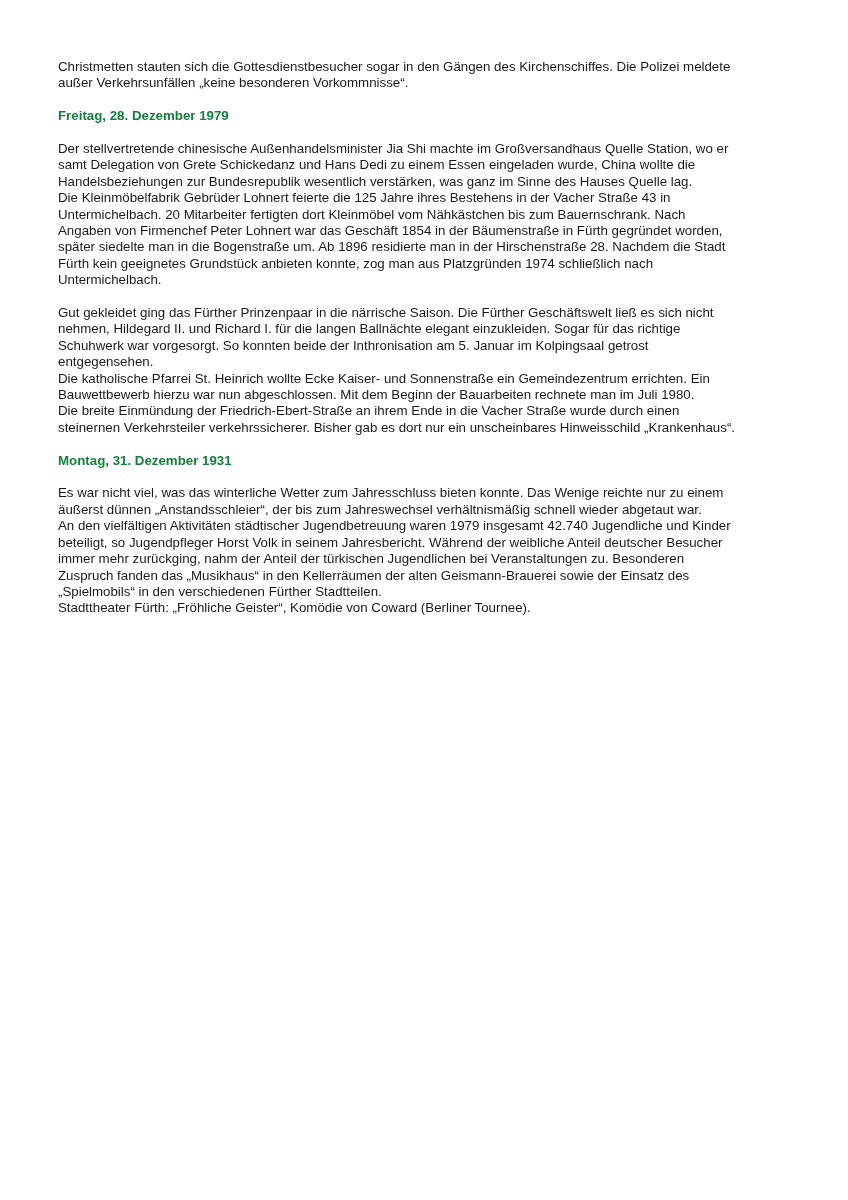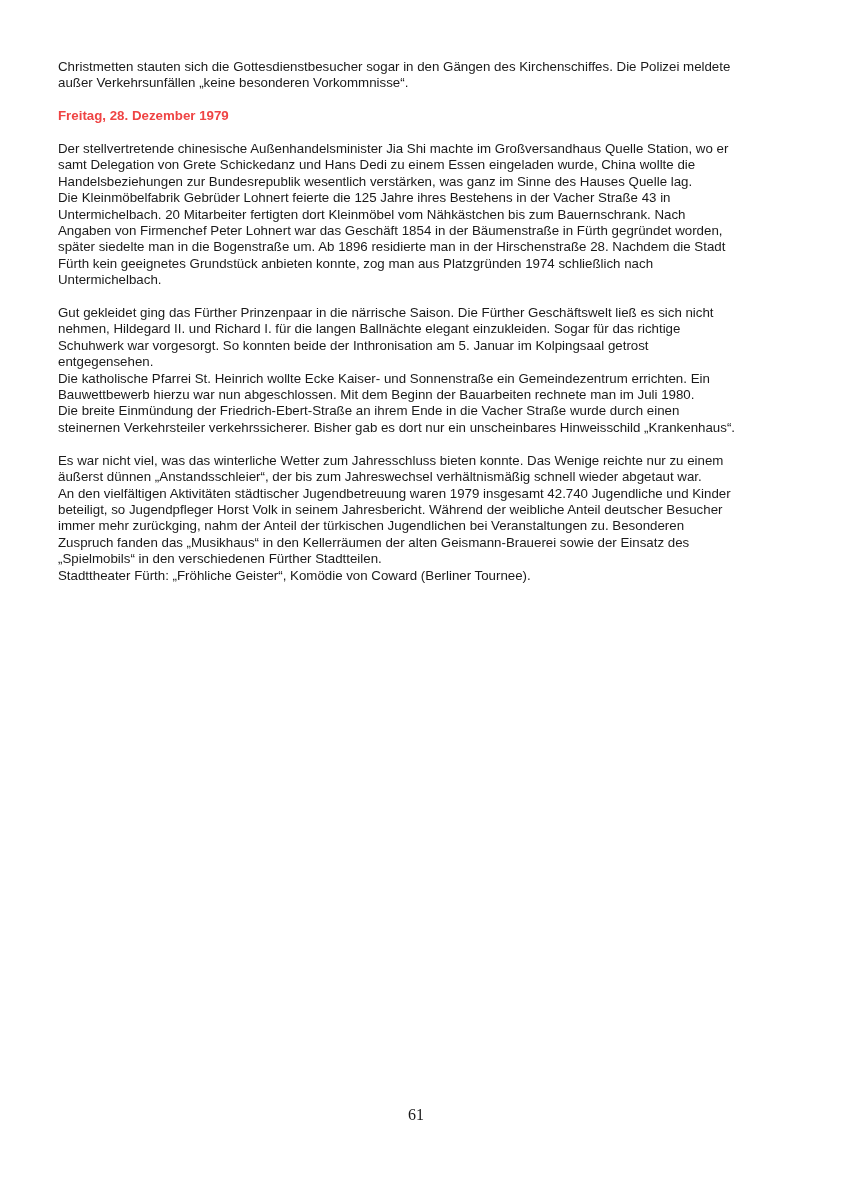--- a/index.html
+++ b/index.html
@@ -29,21 +29,21 @@
   .para {
     margin: 0 0 16.4px 0;
     white-space: pre;      
     font-size: 13.3px;
   }
   .heading {
     margin: 0 0 16.4px 0;
     font-size: 13.3px;
     line-height: 16.4px;
     font-weight: 700;
-    color: #ef4444;
+    color: #15803d;
     white-space: pre;
   }
   .footer {
     position: absolute;
     left: 0;
     top: 1105px;
     width: 100%;
     text-align: center;
     font-family: "Liberation Serif", "DejaVu Serif", serif;
     font-size: 16px;
@@ -74,27 +74,25 @@
 
     <p class="para">Gut gekleidet ging das Fürther Prinzenpaar in die närrische Saison. Die Fürther Geschäftswelt ließ es sich nicht
 nehmen, Hildegard II. und Richard I. für die langen Ballnächte elegant einzukleiden. Sogar für das richtige
 Schuhwerk war vorgesorgt. So konnten beide der Inthronisation am 5. Januar im Kolpingsaal getrost
 entgegensehen.
 Die katholische Pfarrei St. Heinrich wollte Ecke Kaiser- und Sonnenstraße ein Gemeindezentrum errichten. Ein
 Bauwettbewerb hierzu war nun abgeschlossen. Mit dem Beginn der Bauarbeiten rechnete man im Juli 1980.
 Die breite Einmündung der Friedrich-Ebert-Straße an ihrem Ende in die Vacher Straße wurde durch einen
 steinernen Verkehrsteiler verkehrssicherer. Bisher gab es dort nur ein unscheinbares Hinweisschild „Krankenhaus“.</p>
 
+    <h2 class="heading">Montag, 31. Dezember 1931</h2>
 
     <p class="para">Es war nicht viel, was das winterliche Wetter zum Jahresschluss bieten konnte. Das Wenige reichte nur zu einem
 äußerst dünnen „Anstandsschleier“, der bis zum Jahreswechsel verhältnismäßig schnell wieder abgetaut war.
 An den vielfältigen Aktivitäten städtischer Jugendbetreuung waren 1979 insgesamt 42.740 Jugendliche und Kinder
 beteiligt, so Jugendpfleger Horst Volk in seinem Jahresbericht. Während der weibliche Anteil deutscher Besucher
 immer mehr zurückging, nahm der Anteil der türkischen Jugendlichen bei Veranstaltungen zu. Besonderen
 Zuspruch fanden das „Musikhaus“ in den Kellerräumen der alten Geismann-Brauerei sowie der Einsatz des
 „Spielmobils“ in den verschiedenen Fürther Stadtteilen.
 Stadttheater Fürth: „Fröhliche Geister“, Komödie von Coward (Berliner Tournee).</p>
   </div>
 
-  <div class="footer">
-    <span>61</span>
-  </div>
 </div>
 
 </body></html>

